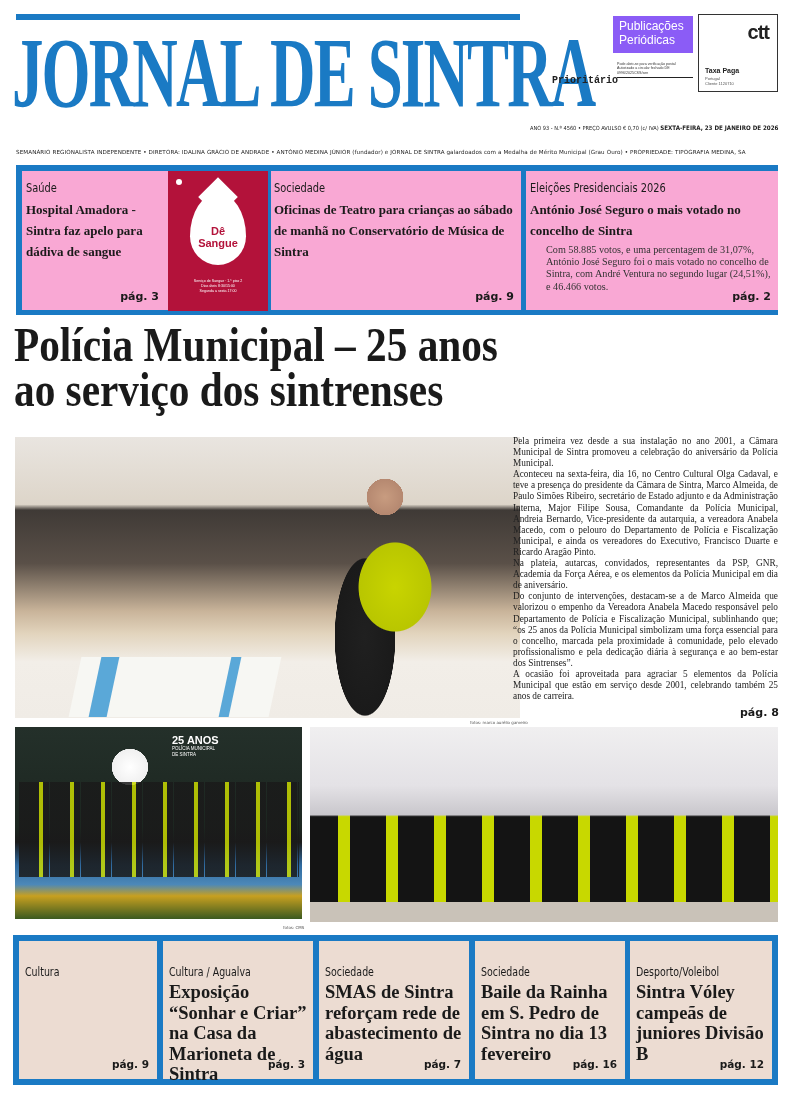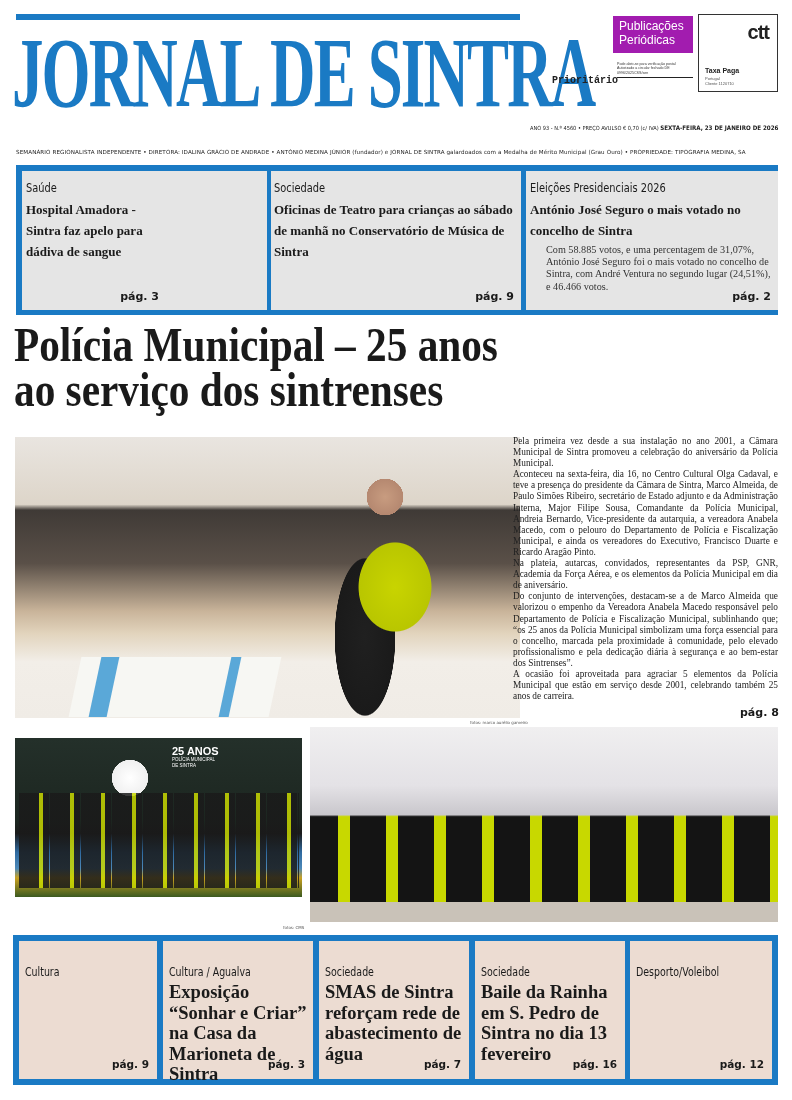--- a/index.html
+++ b/index.html
@@ -11,21 +11,21 @@
   
   .mast-rule { left: 16px; top: 14px; width: 504px; height: 6px; background: #1a7ac4; }
   .mast-title {
     left: 12px; top: 14px; width: 512px; height: 118px;
     font-family: "Liberation Serif", serif; font-weight: bold;
     color: #1a7ac4; font-size: 100px; line-height: 118px;
     letter-spacing: -3px; white-space: nowrap;
     transform: scaleX(0.63); transform-origin: left center;
   }
   .pub-box {
-    left: 613px; top: 16px; width: 80px; height: 37px; background: #a21caf;
+    left: 613px; top: 16px; width: 80px; height: 37px; background: #8b5cf6;
     color: #fff; font-family: "Liberation Sans", sans-serif; font-size: 12px; line-height: 14px;
     padding: 3px 0 0 6px;
   }
   .pub-box .l2 { font-weight: normal; }
   .prioritario { left: 552px; top: 75px; font-family: Liberation Mono, monospace; font-weight: bold; font-size: 10px; color: #222; }
   .post-note { left: 617px; top: 62px; width: 76px; font-family: "Liberation Sans", sans-serif; font-size: 3.6px; line-height: 4.4px; color: #333; border-bottom: 1px solid #222; padding-bottom: 2px; }
   .ctt-box { left: 698px; top: 14px; width: 80px; height: 78px; border: 1.5px solid #333; font-family: "Liberation Sans", sans-serif; }
   .ctt-logo { position: absolute; right: 8px; top: 6px; font-weight: bold; font-size: 20px; color: #222; letter-spacing: -1px; }
   .ctt-taxa { position: absolute; left: 6px; top: 52px; font-weight: bold; font-size: 7px; color: #222; }
   .ctt-info { position: absolute; left: 6px; top: 61px; font-size: 4px; line-height: 5px; color: #555; }
@@ -34,21 +34,21 @@
     font-size: 5.6px; color: #222; white-space: nowrap;
   }
   .issue-line b { font-size: 6.2px; }
   .staff-line {
     left: 16px; top: 149px; width: 762px; font-family: "DejaVu Sans", sans-serif;
     font-size: 5.6px; letter-spacing: 0.1px; color: #222; white-space: nowrap; overflow: hidden;
   }
 
   
   .teaser-strip { left: 16px; top: 165px; width: 762px; height: 150px; background: #1a7ac4; }
-  .teaser { position: absolute; background: #e5e5e5; }
+  .teaser { position: absolute; background: #f9a8d4; }
   .teaser .kicker { font-family: "DejaVu Sans", sans-serif; font-size: 12px; color: #1a1a1a; transform: scaleX(0.82); transform-origin: left; white-space: nowrap; }
   .teaser .headline { font-family: "Liberation Serif", serif; font-weight: bold; font-size: 13px; line-height: 21px; color: #1a1a1a; margin-top: 4px; }
   .teaser .pag { position: absolute; right: 7px; bottom: 7px; font-family: "DejaVu Sans", sans-serif; font-weight: bold; font-size: 11px; }
   .teaser .lede { font-size: 10.2px; line-height: 12.2px; color: #333; margin-top: 3px; margin-left: 16px; }
 
   .blood-poster { position: absolute; left: 152px; top: 6px; width: 100px; height: 140px; background: #b3123a; }
   .drop {
     position: absolute; left: 22px; top: 22px; width: 56px; height: 72px; background: #fff;
     border-radius: 50% 50% 50% 50% / 60% 60% 40% 40%;
   }
@@ -70,25 +70,24 @@
       radial-gradient(ellipse 90px 110px at 380px 150px, #c8d400 0%, #b9c600 40%, transparent 41%),
       radial-gradient(ellipse 50px 130px at 350px 200px, #202020 0%, #1a1a1a 60%, transparent 61%),
       radial-gradient(circle 26px at 370px 60px, #c89c80 0%, #b58870 70%, transparent 71%),
       linear-gradient(180deg, #e9e5e0 0%, #ddd5c9 24%, #3f3a36 26%, #5a5048 45%, #c9b49a 62%, #e2d4bd 70%, #f2eee8 80%, #f0ece6 100%);
   }
   .cake { position: absolute; left: 60px; top: 220px; width: 200px; height: 60px; background: #f7f7f3; transform: skewX(-12deg); }
   .cake-stripe { position: absolute; left: 20px; top: 0; width: 18px; height: 60px; background: #5aa8d8; }
   .cake-stripe2 { position: absolute; left: 150px; top: 0; width: 10px; height: 60px; background: #5aa8d8; }
   .credit-1 { left: 470px; top: 720px; font-family: "DejaVu Sans", sans-serif; font-size: 4px; color: #555; }
 
-  .photo-2 { left: 15px; top: 727px; width: 287px; height: 159px;
+  .photo-2 { left: 15px; top: 727px; width: 287px; height: 192px;
     background:
       radial-gradient(circle 30px at 115px 40px, #ffffff 0%, #f0f0f0 60%, transparent 61%),
       linear-gradient(180deg, #24302a 0%, #1c2620 52%, #1b1b1b 60%, #2f6aa0 72%, #4c88b8 82%, #c8a020 88%, #3b5a20 100%);
-    margin-top: 11px;
   }
   .stage-people { position: absolute; left: 4px; top: 55px; width: 280px; height: 95px;
     background: repeating-linear-gradient(90deg, #1a1a1a 0 20px, #c8d800 20px 24px, #1a1a1a 24px 30px, transparent 30px 31px); opacity: 0.85; }
   .anos-badge { position: absolute; left: 157px; top: 8px; font-family: "Liberation Sans", sans-serif; color: #fff; font-weight: bold; font-size: 11px; line-height: 11px; }
   .anos-badge small { display: block; font-size: 4.5px; line-height: 5.5px; font-weight: normal; }
   .credit-2 { left: 283px; top: 925px; font-family: "DejaVu Sans", sans-serif; font-size: 4px; color: #555; }
 
   .photo-3 { left: 310px; top: 727px; width: 468px; height: 195px;
     background:
       linear-gradient(180deg, #f0eff0 0%, #e4e2e6 30%, #c9c7cc 45%, transparent 46%),
@@ -137,20 +136,34 @@
   <span>ANO 93 - N.º 4560 • PREÇO AVULSO € 0,70 (c/ IVA)</span>
   <b>SEXTA-FEIRA, 23 DE JANEIRO DE 2026</b>
 </div>
 <div class="abs staff-line">SEMANÁRIO REGIONALISTA INDEPENDENTE • DIRETORA: IDALINA GRÁCIO DE ANDRADE • ANTÓNIO MEDINA JÚNIOR (fundador) e JORNAL DE SINTRA galardoados com a Medalha de Mérito Municipal (Grau Ouro) • PROPRIEDADE: TIPOGRAFIA MEDINA, SA</div>
 
 <div class="abs teaser-strip">
   <div class="teaser" style="left:6px; top:6px; width:245px; height:139px; padding:10px 0 0 4px;">
     <div class="kicker">Saúde</div>
     <div class="headline" style="width:142px;">Hospital Amadora -Sintra faz apelo para dádiva de sangue</div>
     <div class="pag" style="right:108px;">pág. 3</div>
+    <div class="blood-poster" style="left:146px; top:0;">
+      <div class="poster-logo"></div>
+      <div class="drop-tip"></div>
+      <div class="drop"></div>
+      <div class="drop-text">
+        <div>Dê</div>
+        <div>Sangue</div>
+      </div>
+      <div class="poster-fine">
+        <div>Serviço de Sangue · 1.º piso 2</div>
+        <div>Dias úteis 8:30/15:00</div>
+        <div>Segunda a sexta 17:00</div>
+      </div>
+    </div>
   </div>
 
   <div class="teaser" style="left:255px; top:6px; width:250px; height:139px; padding:10px 0 0 3px;">
     <div class="kicker">Sociedade</div>
     <div class="headline" style="width:250px;">Oficinas de Teatro para crianças ao sábado de manhã no Conservatório de Música de Sintra</div>
     <div class="pag">pág. 9</div>
   </div>
 
   <div class="teaser" style="left:510px; top:6px; width:252px; height:139px; padding:10px 6px 0 4px;">
     <div class="kicker">Eleições Presidenciais 2026</div>
@@ -211,15 +224,16 @@
     <div class="headline">SMAS de Sintra reforçam rede de abastecimento de água</div>
     <div class="pag">pág. 7</div>
   </div>
   <div class="btile" style="left:462px; width:150px;">
     <div class="kicker">Sociedade</div>
     <div class="headline">Baile da Rainha em S. Pedro de Sintra no dia 13 fevereiro</div>
     <div class="pag">pág. 16</div>
   </div>
   <div class="btile" style="left:617px; width:142px;">
     <div class="kicker">Desporto/Voleibol</div>
+    <div class="headline">Sintra Vóley campeãs de juniores Divisão B</div>
     <div class="pag">pág. 12</div>
   </div>
 </div>
 
 </body></html>

